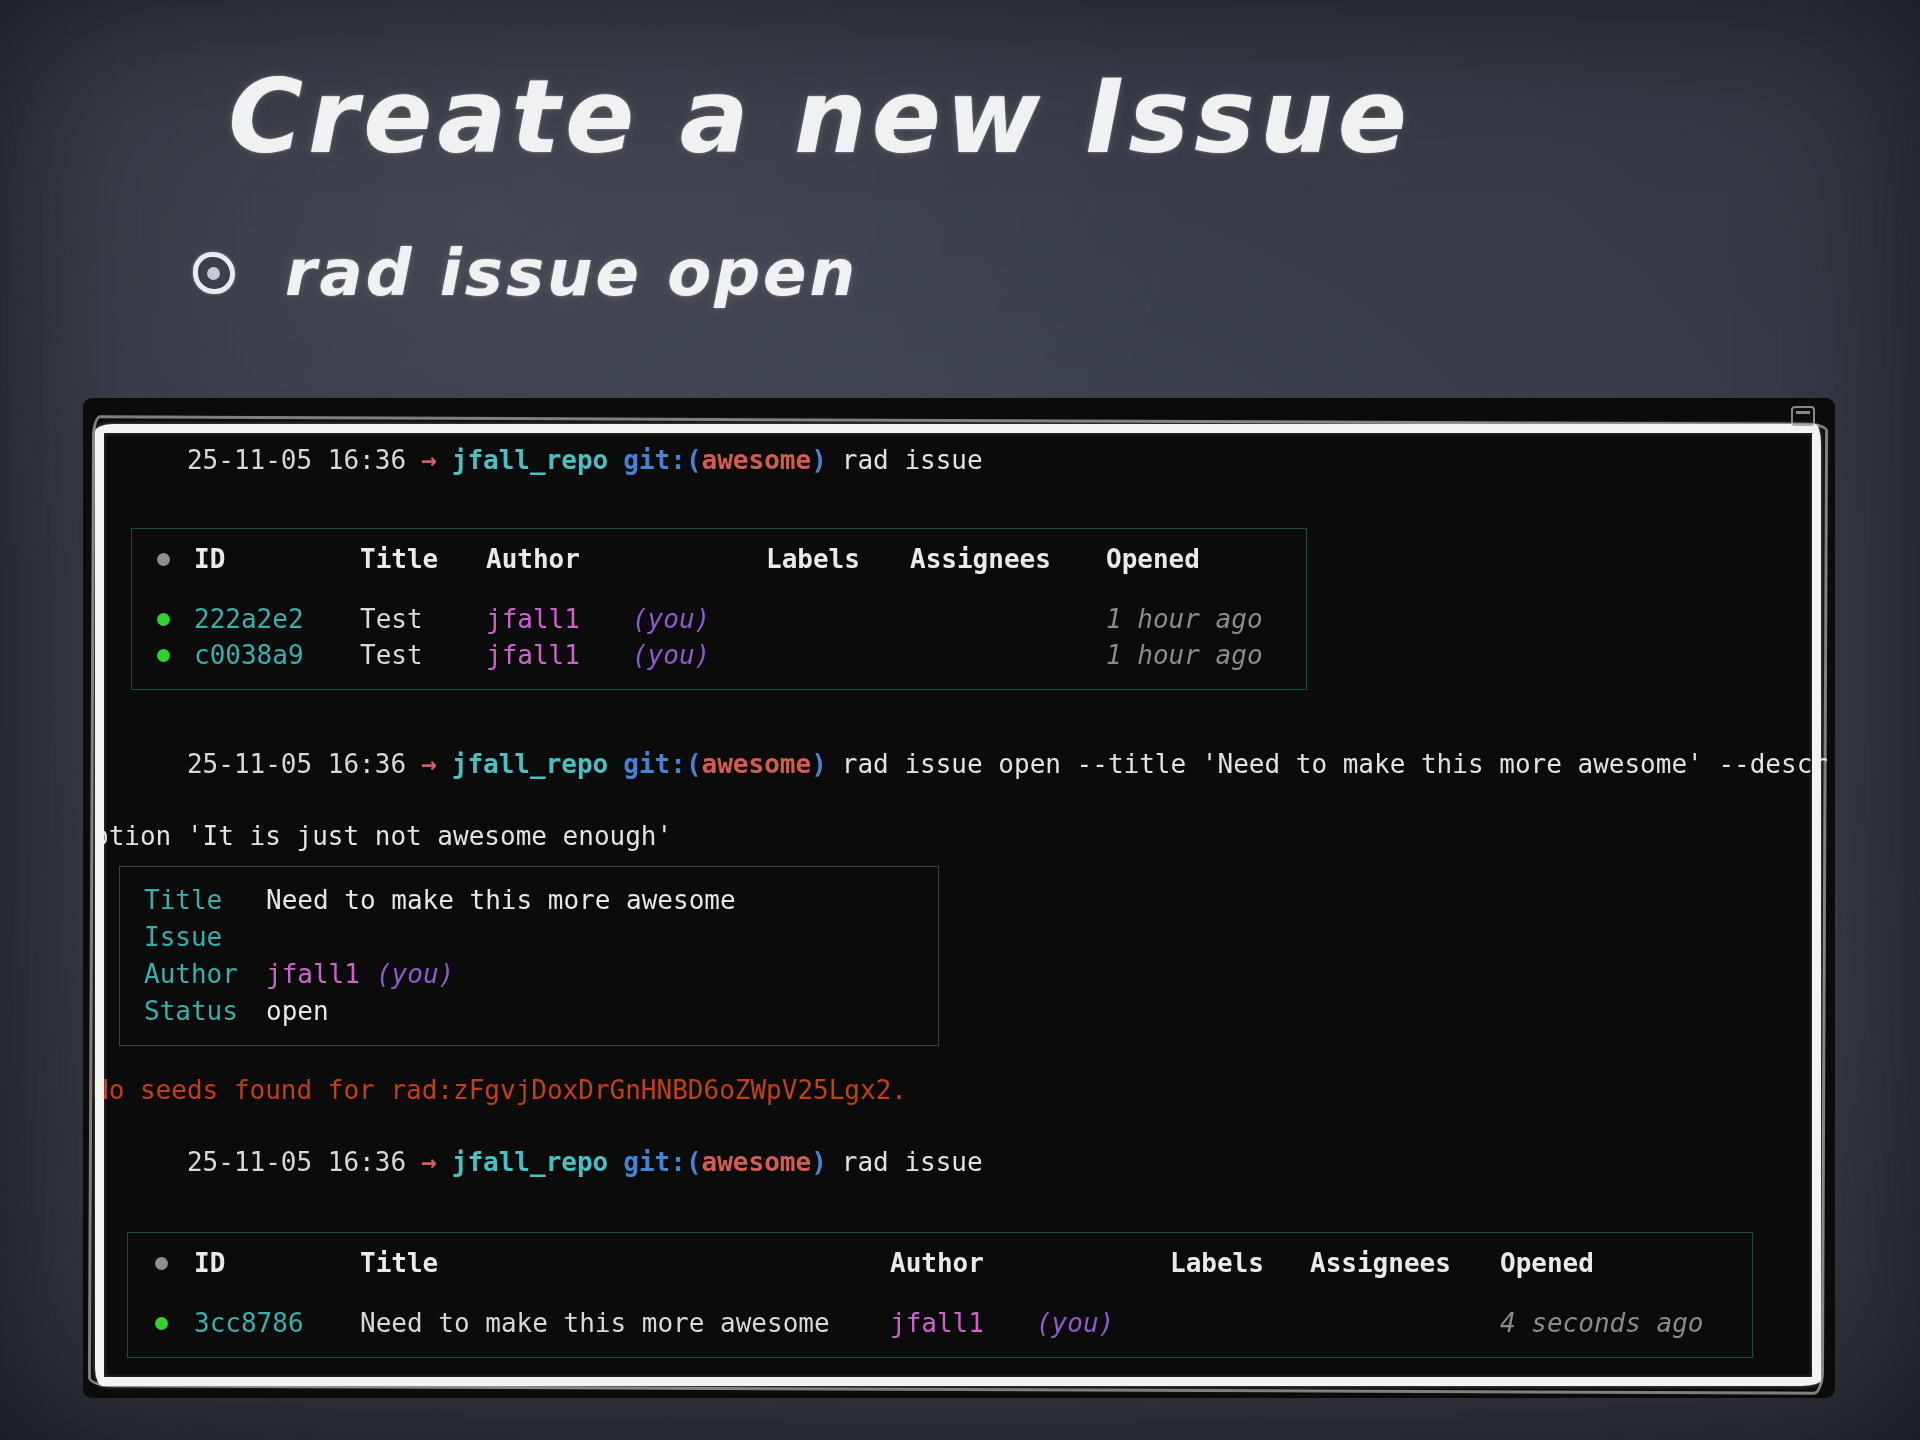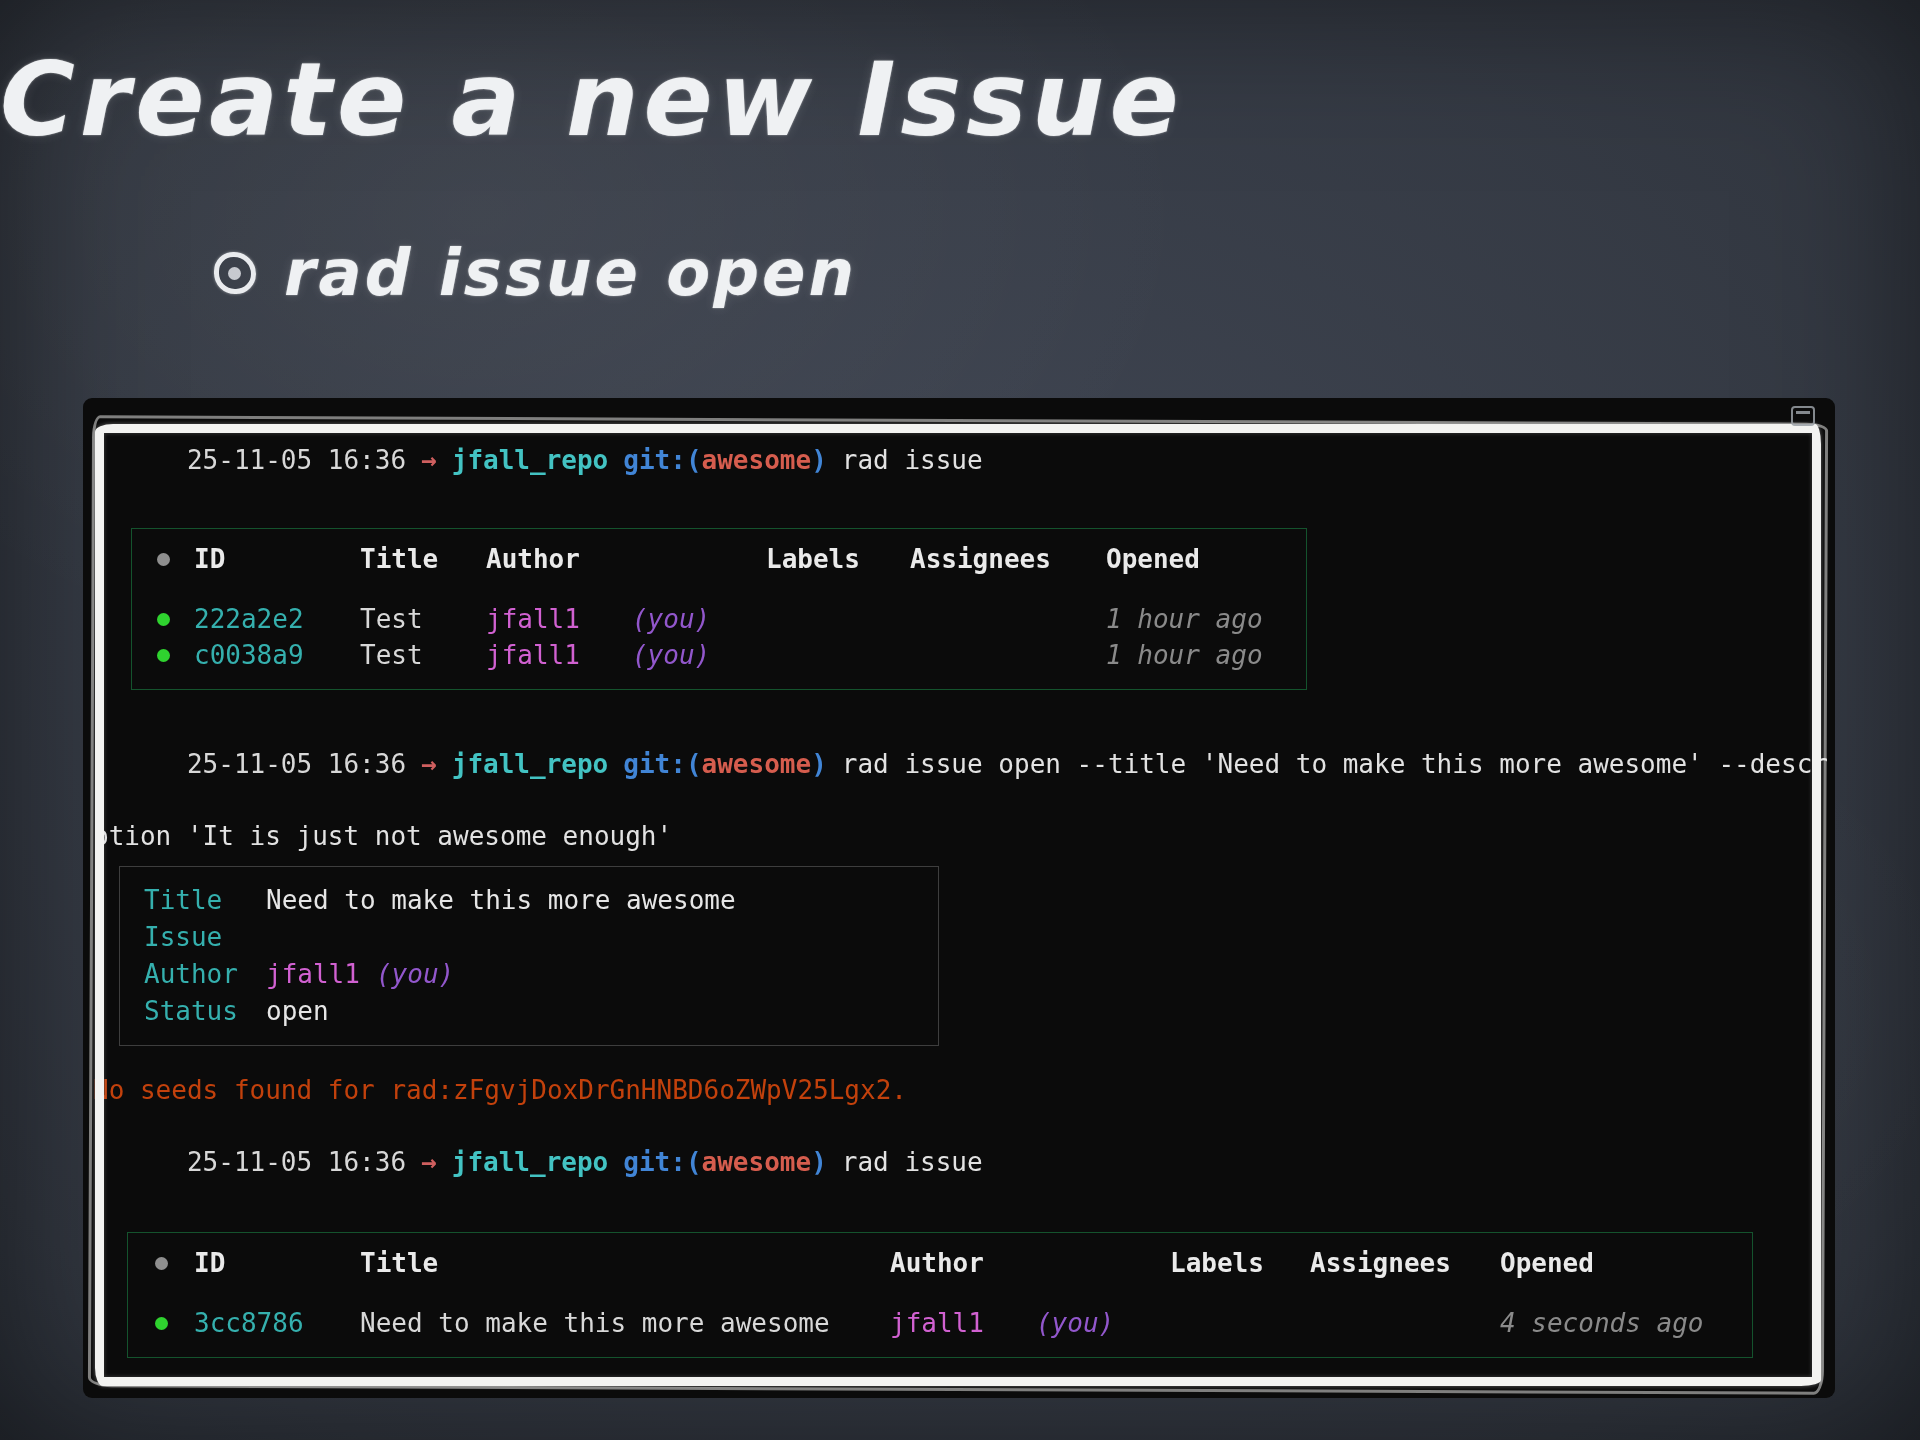--- a/index.html
+++ b/index.html
@@ -15,24 +15,24 @@
   .board-vignette { position:absolute; inset:0; box-shadow: inset 0 0 160px rgba(0,0,0,.5); pointer-events:none; }
 
   
   .chalk {
     color:#eff1f3;
     font-style:italic;
     font-weight:bold;
     text-shadow: 0 0 2px rgba(255,255,255,.55), 0 0 12px rgba(255,255,255,.12);
   }
   .slide-title {
-    position:absolute; top:40px; left:0; width:1640px;
-    text-align:left; font-size:102px; letter-spacing:5px;font-style:italic;
-  }
-  .bullet-row { position:absolute; top:236px; left:214px; display:flex; align-items:center; gap:28px; }
+    position:absolute; top:57px; left:0; width:1640px;
+    text-align:center; font-size:102px; letter-spacing:5px;font-style:italic;
+  }
+  .bullet-row { position:absolute; top:236px; left:193px; display:flex; align-items:center; gap:50px; }
   .bullet-icon {
     width:42px; height:42px; border:5px solid #e9ebee; border-radius:48% 55% 50% 52%;
     position:relative; box-shadow:0 0 3px rgba(255,255,255,.45);
   }
   .bullet-icon::after {
     content:""; position:absolute; left:9px; top:10px; width:13px; height:13px;
     border-radius:50%; background:#dfe2e6; opacity:.85;
   }
   .bullet-text { font-size:64px; letter-spacing:3px; }
 

